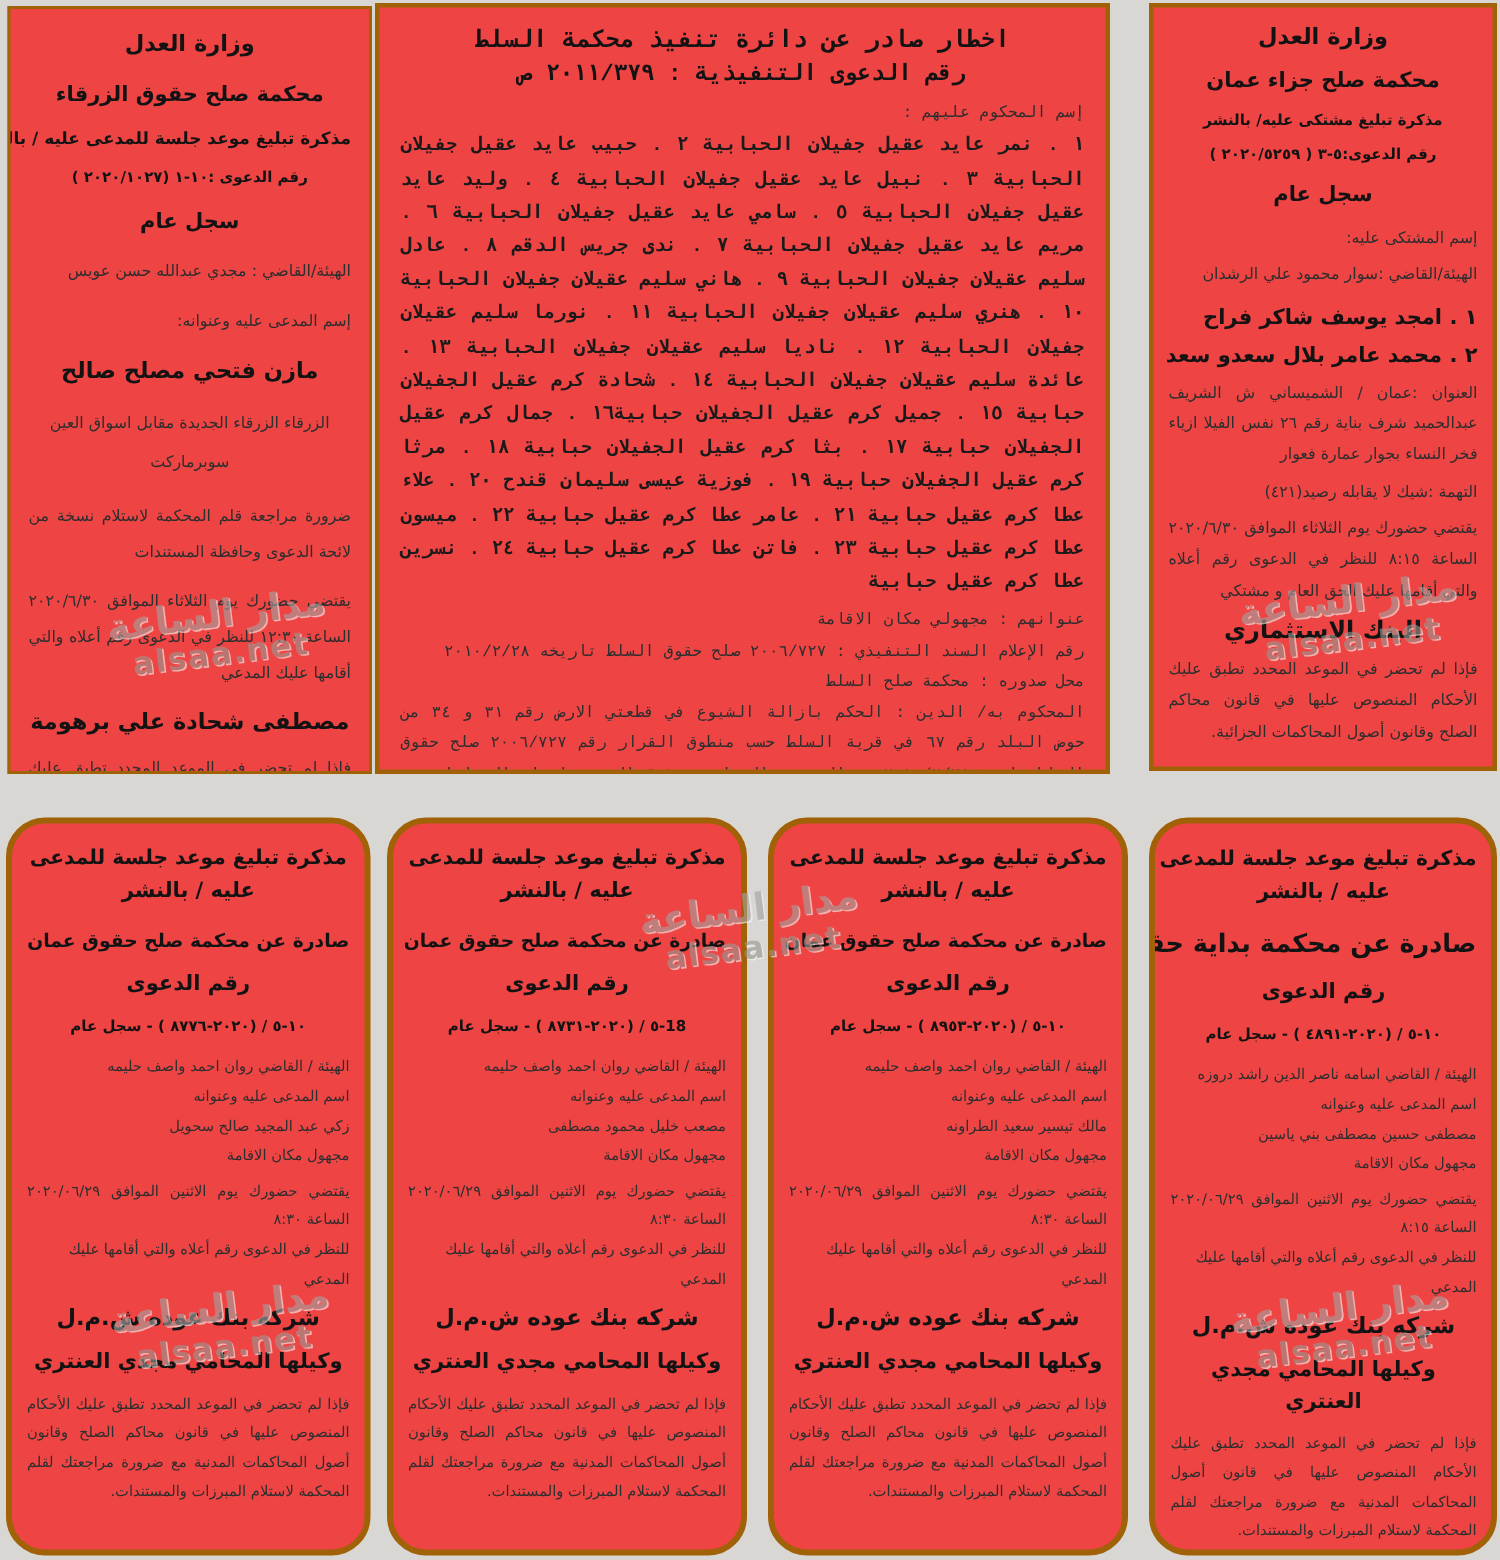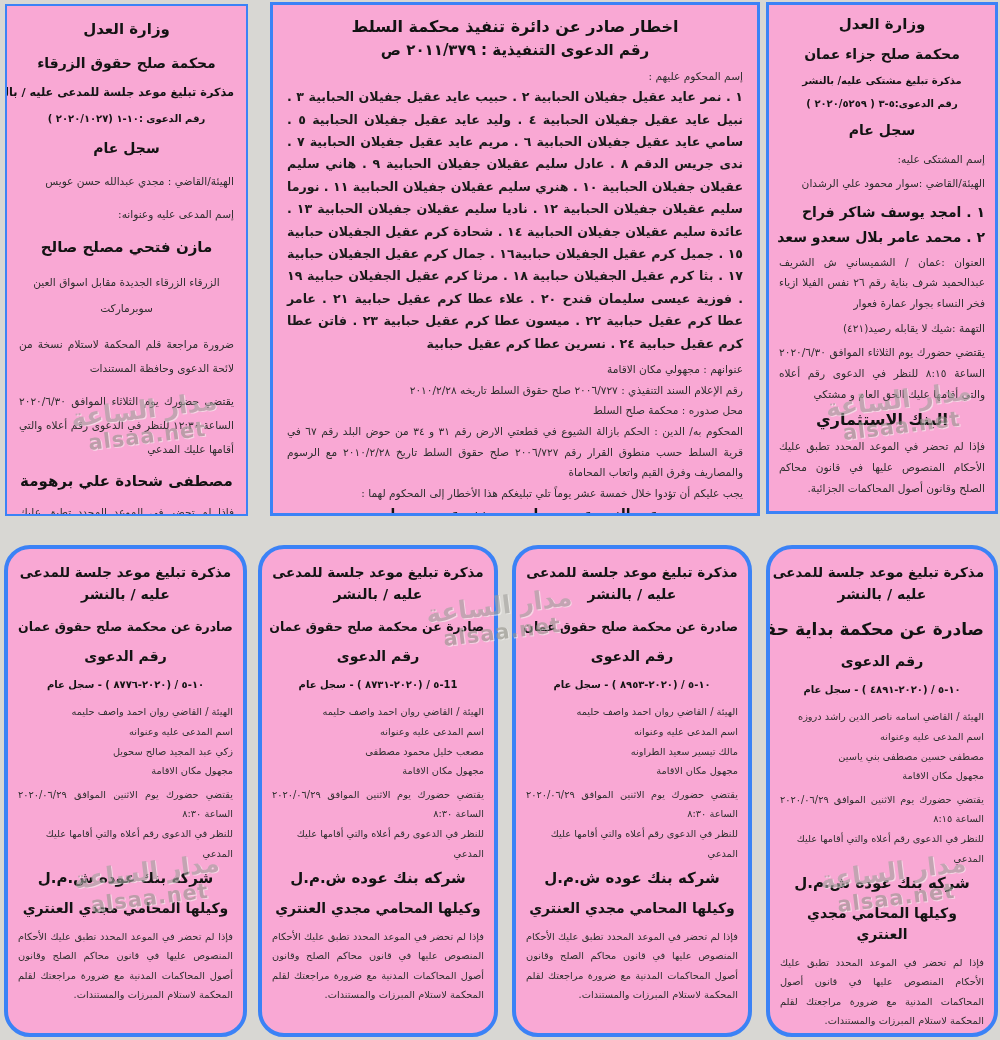--- a/index.html
+++ b/index.html
@@ -11,22 +11,22 @@
   #page{
     position:relative;
     width:1000px;height:1040px;
     background:#d8d7d3;
     overflow:hidden;
     color:#1c1c1c;
   }
   .notice{
     position:absolute;
     box-sizing:border-box;
-    background:#f9a8d4;
-    border:3px solid #3b82f6;
+    background:#ef4444;
+    border:3px solid #a16207;
     overflow:hidden;
     padding:8px 10px;
   }
   .rd{border-radius:26px;border-width:4px;padding:12px 10px;}
   .c{text-align:center;}
   .r{text-align:right;}
   .j{text-align:justify;text-align-last:right;}
   .b{font-weight:bold;color:#131313;}
   .sm{font-size:10.6px;color:#2e2e2e;line-height:1.95;}
   .xs{font-size:9.8px;color:#2e2e2e;line-height:2.0;}
@@ -63,21 +63,21 @@
     <div class="r sm mb8 nw">الهيئة/القاضي :سوار محمود علي الرشدان</div>
     <div class="r b t14 mb4 nw">١ . امجد يوسف شاكر فراح</div>
     <div class="r b t14 mb4 nw">٢ . محمد عامر بلال سعدو سعد</div>
     <div class="j sm mb4">العنوان :عمان / الشميساني ش الشريف عبدالحميد شرف بناية رقم ٢٦ نفس الفيلا ازياء فخر النساء بجوار عمارة فعوار</div>
     <div class="r sm mb4">التهمة :شيك لا يقابله رصيد(٤٢١)</div>
     <div class="j sm mb4">يقتضي حضورك يوم الثلاثاء الموافق ٢٠٢٠/٦/٣٠ الساعة ٨:١٥ للنظر في الدعوى رقم أعلاه والتي أقامها عليك الحق العام و مشتكي</div>
     <div class="c b t16 mb4">البنك الاستثماري</div>
     <div class="j sm">فإذا لم تحضر في الموعد المحدد تطبق عليك الأحكام المنصوص عليها في قانون محاكم الصلح وقانون أصول المحاكمات الجزائية.</div>
   </div>
 
-  <div class="notice" style="left:270px;top:2px;width:490px;height:514px;padding:10px 14px;">
+  <div class="notice" style="left:250px;top:2px;width:490px;height:514px;padding:10px 14px;font-family:Liberation Mono, monospace;">
     <div class="c b t16">اخطار صادر عن دائرة تنفيذ محكمة السلط</div>
     <div class="c b t15 mb4">رقم الدعوى التنفيذية : ٢٠١١/٣٧٩ ص</div>
     <div class="r sm">إسم المحكوم عليهم :</div>
     <div class="j names mb4">١ . نمر عايد عقيل جفيلان الحبابية ٢ . حبيب عايد عقيل جفيلان الحبابية ٣ . نبيل عايد عقيل جفيلان الحبابية ٤ . وليد عايد عقيل جفيلان الحبابية ٥ . سامي عايد عقيل جفيلان الحبابية ٦ . مريم عايد عقيل جفيلان الحبابية ٧ . ندى جريس الدقم ٨ . عادل سليم عقيلان جفيلان الحبابية ٩ . هاني سليم عقيلان جفيلان الحبابية ١٠ . هنري سليم عقيلان جفيلان الحبابية ١١ . نورما سليم عقيلان جفيلان الحبابية ١٢ . ناديا سليم عقيلان جفيلان الحبابية ١٣ . عائدة سليم عقيلان جفيلان الحبابية ١٤ . شحادة كرم عقيل الجفيلان حبابية ١٥ . جميل كرم عقيل الجفيلان حبابية١٦ . جمال كرم عقيل الجفيلان حبابية ١٧ . بثا كرم عقيل الجفيلان حبابية ١٨ . مرثا كرم عقيل الجفيلان حبابية ١٩ . فوزية عيسى سليمان قندح ٢٠ . علاء عطا كرم عقيل حبابية ٢١ . عامر عطا كرم عقيل حبابية ٢٢ . ميسون عطا كرم عقيل حبابية ٢٣ . فاتن عطا كرم عقيل حبابية ٢٤ . نسرين عطا كرم عقيل حبابية</div>
     <div class="r sm">عنوانهم : مجهولي مكان الاقامة</div>
     <div class="r sm nw">رقم الإعلام السند التنفيذي : ٢٠٠٦/٧٢٧ صلح حقوق السلط تاريخه ٢٠١٠/٢/٢٨</div>
     <div class="r sm">محل صدوره : محكمة صلح السلط</div>
     <div class="j sm">المحكوم به/ الدين : الحكم بازالة الشيوع في قطعتي الارض رقم ٣١ و ٣٤ من حوض البلد رقم ٦٧ في قرية السلط حسب منطوق القرار رقم ٢٠٠٦/٧٢٧ صلح حقوق السلط تاريخ ٢٠١٠/٢/٢٨ مع الرسوم والمصاريف وفرق القيم واتعاب المحاماة</div>
     <div class="r sm">يجب عليكم أن تؤدوا خلال خمسة عشر يوماً تلي تبليغكم هذا الأخطار إلى المحكوم لهما :</div>
     <div class="c b t14">عبد النور عوده حبابيه و وزنه عيسى حبابيه</div>
@@ -134,21 +134,21 @@
     <div class="c b t15 mb8">شركه بنك عوده ش.م.ل</div>
     <div class="c b t14 mb8">وكيلها المحامي مجدي العنتري</div>
     <div class="j xs">فإذا لم تحضر في الموعد المحدد تطبق عليك الأحكام المنصوص عليها في قانون محاكم الصلح وقانون أصول المحاكمات المدنية مع ضرورة مراجعتك لقلم المحكمة لاستلام المبرزات والمستندات.</div>
   </div>
 
   <div class="notice rd" style="left:258px;top:545px;width:240px;height:492px;">
     <div class="c b nw" style="font-size:13.5px;line-height:1.7;">مذكرة تبليغ موعد جلسة للمدعى</div>
     <div class="c b t14 mb14">عليه / بالنشر</div>
     <div class="c b mb12 nw" style="font-size:12.5px;">صادرة عن محكمة صلح حقوق عمان</div>
     <div class="c b t14 mb10">رقم الدعوى</div>
-    <div class="c b t13 mb10 nw">11-٥ / (٢٠٢٠-٨٧٣١ ) - سجل عام</div>
+    <div class="c b t13 mb10 nw">18-٥ / (٢٠٢٠-٨٧٣١ ) - سجل عام</div>
     <div class="r xs nw">الهيئة / القاضي روان احمد واصف حليمه</div>
     <div class="r xs">اسم المدعى عليه وعنوانه</div>
     <div class="r xs">مصعب خليل محمود مصطفى</div>
     <div class="r xs mb4">مجهول مكان الاقامة</div>
     <div class="j xs">يقتضي حضورك يوم الاثنين الموافق ٢٠٢٠/٠٦/٢٩ الساعة ٨:٣٠</div>
     <div class="r xs">للنظر في الدعوى رقم أعلاه والتي أقامها عليك</div>
     <div class="r xs mb4">المدعي</div>
     <div class="c b t15 mb8">شركه بنك عوده ش.م.ل</div>
     <div class="c b t14 mb8">وكيلها المحامي مجدي العنتري</div>
     <div class="j xs">فإذا لم تحضر في الموعد المحدد تطبق عليك الأحكام المنصوص عليها في قانون محاكم الصلح وقانون أصول المحاكمات المدنية مع ضرورة مراجعتك لقلم المحكمة لاستلام المبرزات والمستندات.</div>

